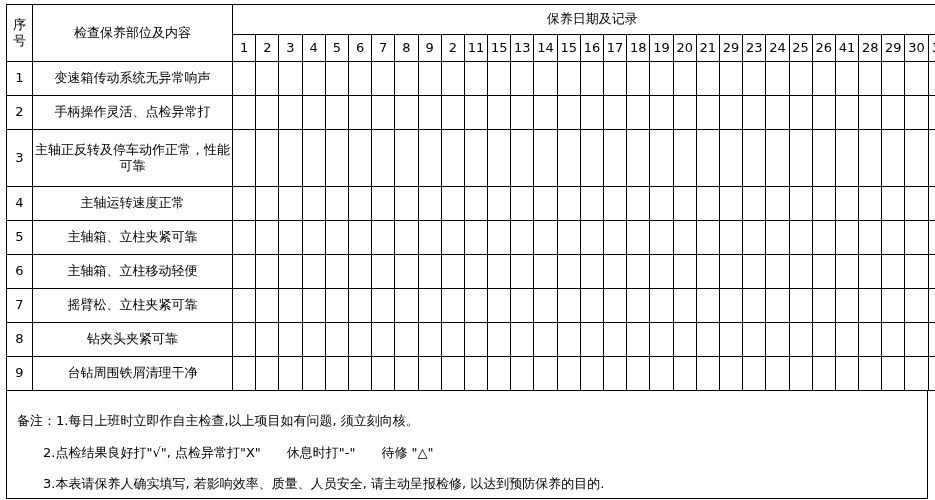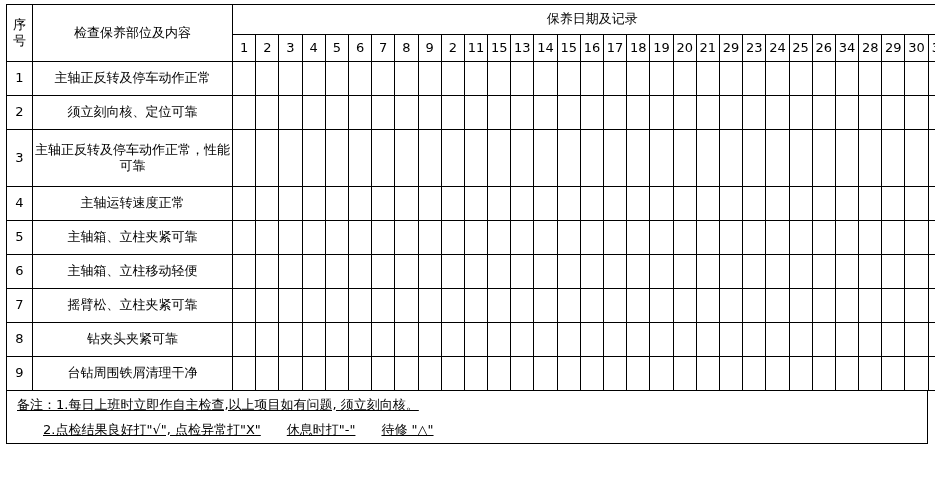--- a/index.html
+++ b/index.html
@@ -78,23 +78,22 @@
     box-sizing: border-box;
     border-left: 1px solid #000;
     border-right: 1px solid #000;
     border-bottom: 1px solid #000;
     border-top: none;
     padding: 6px 10px 4px 10px;
     font-size: 13px;
     line-height: 1.2;
   }
   .note-line {
-    margin: 0 0 9px 0;
+    margin: 16px 0 9px 0;
     white-space: nowrap;
-    text-decoration: underline;
   }
   .note-line:last-child { margin-bottom: 2px; }
   .note-indent { padding-left: 26px; }
   .gap-wide { display: inline-block; width: 26px; }
 </style>
 </head>
 <body>
 
 <div id="sheet">
 
@@ -160,32 +159,32 @@
         <td class="hdr-day">17</td>
         <td class="hdr-day">18</td>
         <td class="hdr-day">19</td>
         <td class="hdr-day">20</td>
         <td class="hdr-day">21</td>
         <td class="hdr-day">29</td>
         <td class="hdr-day">23</td>
         <td class="hdr-day">24</td>
         <td class="hdr-day">25</td>
         <td class="hdr-day">26</td>
-        <td class="hdr-day">34</td>
+        <td class="hdr-day">41</td>
         <td class="hdr-day">28</td>
         <td class="hdr-day">29</td>
         <td class="hdr-day">30</td>
         <td class="hdr-day">31</td>
       </tr>
     </thead>
     <tbody>
 
       <tr class="data-row">
         <td class="row-seq">1</td>
-        <td class="row-item">主轴正反转及停车动作正常</td>
+        <td class="row-item">变速箱传动系统无异常响声</td>
         <td class="cell"></td>
           <td class="cell"></td>
           <td class="cell"></td>
           <td class="cell"></td>
           <td class="cell"></td>
           <td class="cell"></td>
           <td class="cell"></td>
           <td class="cell"></td>
           <td class="cell"></td>
           <td class="cell"></td>
@@ -207,21 +206,21 @@
           <td class="cell"></td>
           <td class="cell"></td>
           <td class="cell"></td>
           <td class="cell"></td>
           <td class="cell"></td>
           <td class="cell"></td>
       </tr>
 
       <tr class="data-row">
         <td class="row-seq">2</td>
-        <td class="row-item">须立刻向核、定位可靠</td>
+        <td class="row-item">手柄操作灵活、点检异常打</td>
         <td class="cell"></td>
           <td class="cell"></td>
           <td class="cell"></td>
           <td class="cell"></td>
           <td class="cell"></td>
           <td class="cell"></td>
           <td class="cell"></td>
           <td class="cell"></td>
           <td class="cell"></td>
           <td class="cell"></td>
@@ -503,15 +502,18 @@
     </tbody>
   </table>
 
   <div class="notes">
     <div class="note-line">
       <span>备注：</span><span>1.每日上班时立即作自主检查,以上项目如有问题, 须立刻向核。</span>
     </div>
     <div class="note-line note-indent">
       <span>2.点检结果良好打"√", 点检异常打"X"</span><span class="gap-wide"></span><span>休息时打"-"</span><span class="gap-wide"></span><span>待修 "△"</span>
     </div>
+    <div class="note-line note-indent">
+      <span>3.本表请保养人确实填写, 若影响效率、质量、人员安全, 请主动呈报检修, 以达到预防保养的目的.</span>
+    </div>
   </div>
 
 </div>
 
 </body></html>

